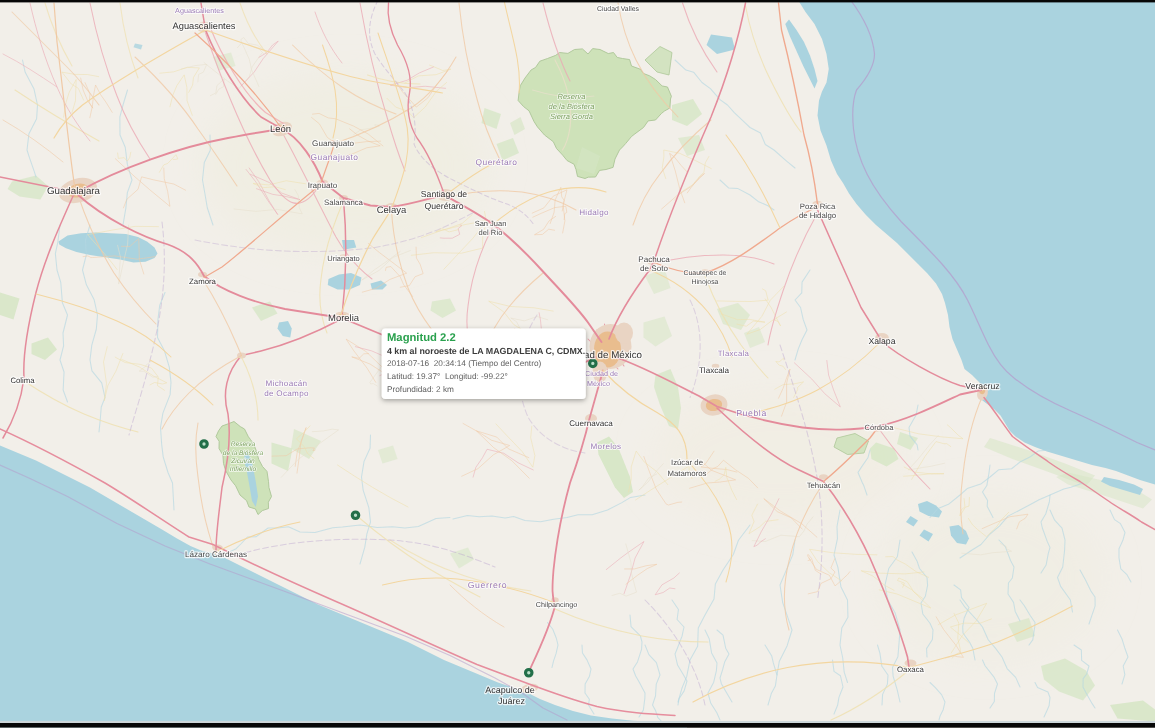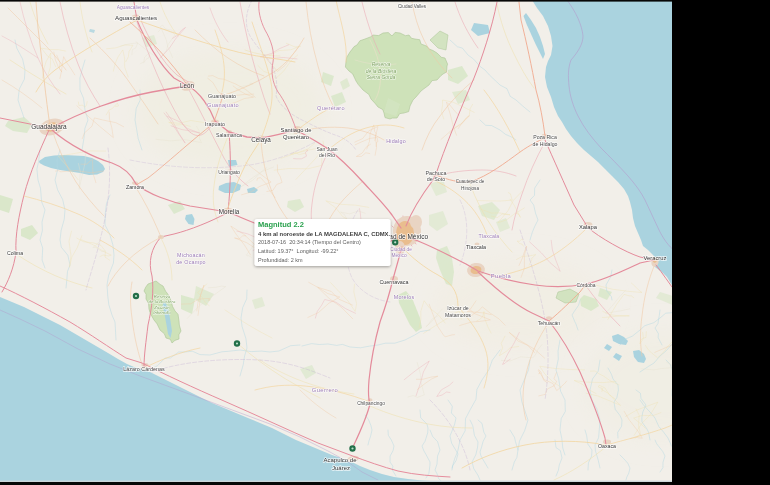--- a/index.html
+++ b/index.html
@@ -1,15 +1,15 @@
 <!DOCTYPE html>
 <html><head><meta charset="utf-8">
 <style>
 html,body{margin:0;padding:0;background:#000;}
-#map{position:relative;width:672px;height:485px;overflow:hidden;font-family:"Liberation Sans",sans-serif;}
+#map{position:relative;width:770px;height:485px;overflow:hidden;font-family:"Liberation Sans",sans-serif;}
 svg{display:block;}
 </style></head>
 <body>
 <div id="map">
 <svg width="770" height="485" viewBox="0 0 770 485" font-family="Liberation Sans, sans-serif">
 <defs>
         <filter id="popshadow" x="-20%" y="-20%" width="140%" height="140%">
 <feDropShadow dx="0" dy="1" stdDeviation="1.6" flood-color="#000000" flood-opacity="0.35"></feDropShadow>
 </filter>
 <filter id="soft" x="-50%" y="-50%" width="200%" height="200%">

